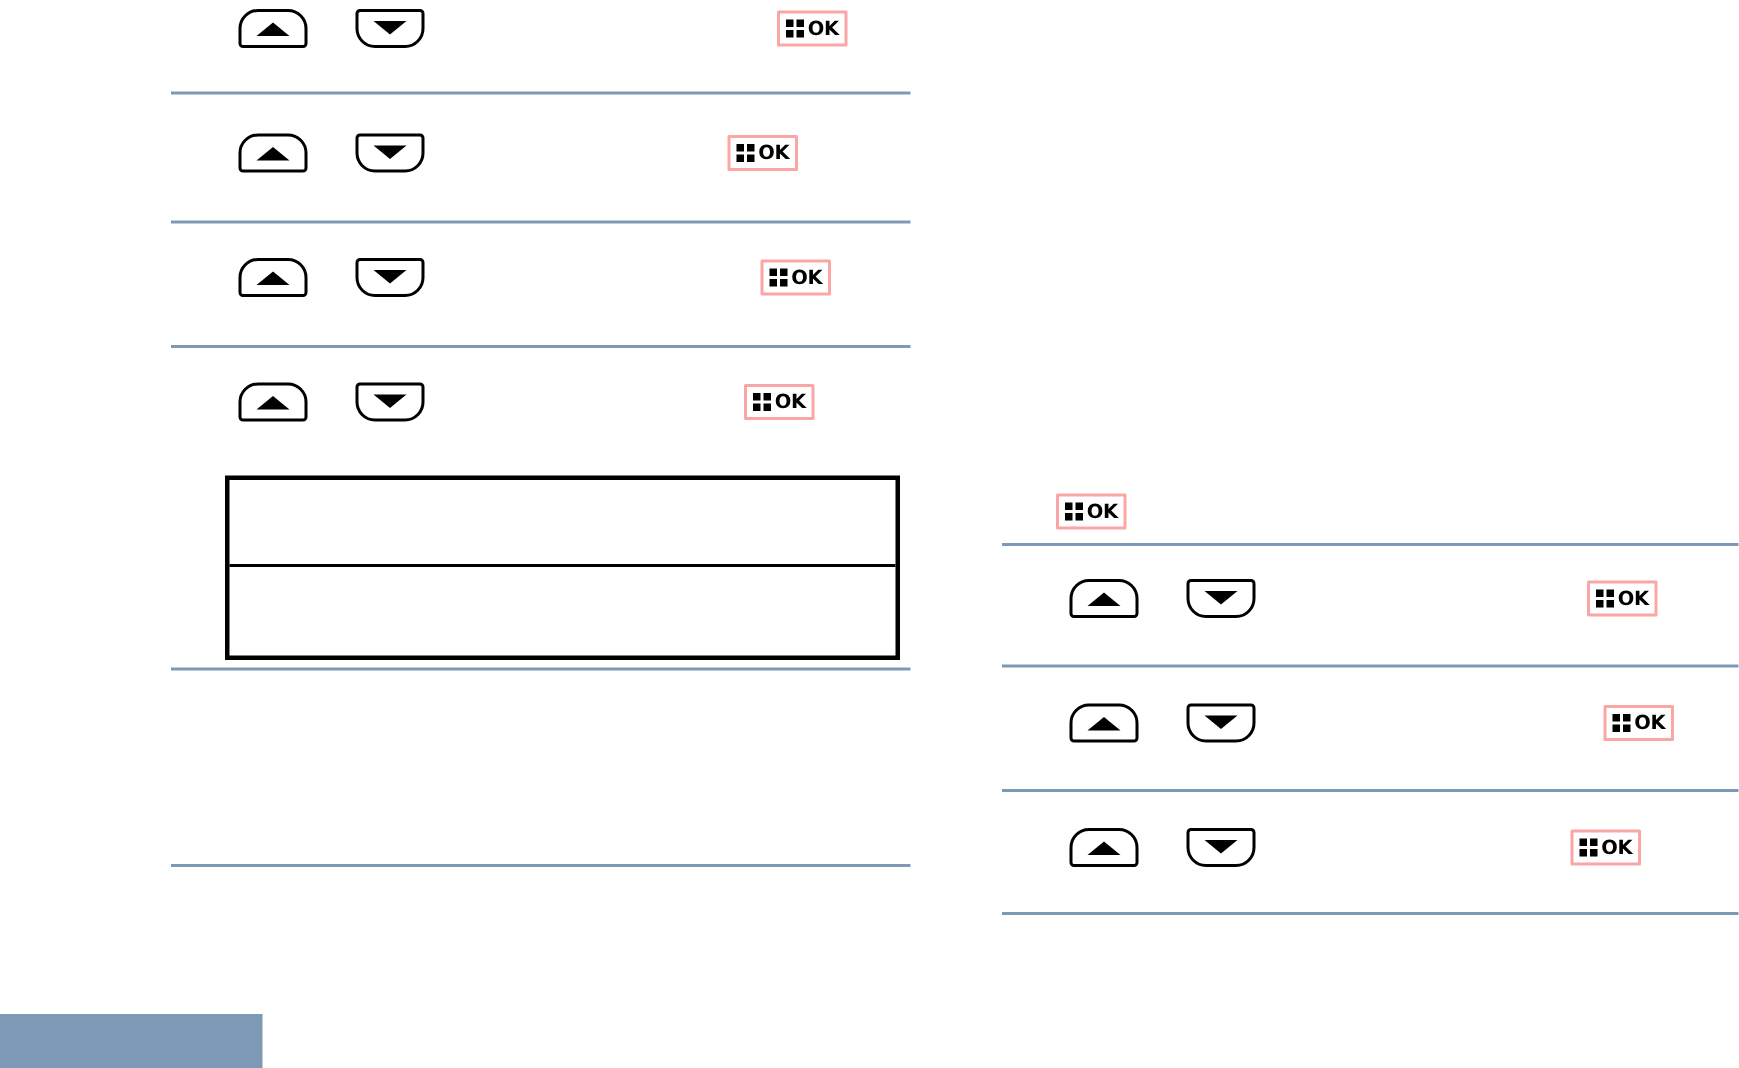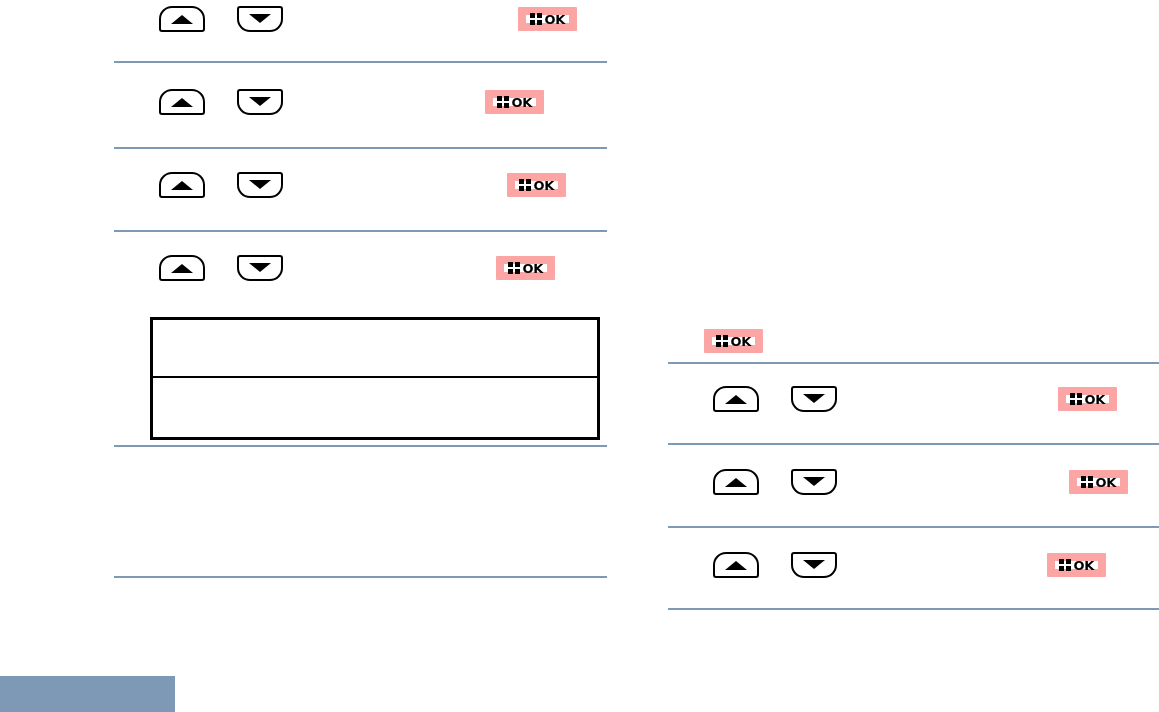--- a/index.html
+++ b/index.html
@@ -77,21 +77,21 @@
     border-top: 9px solid #000000;
     margin-bottom: 1px;
   }
 
   
   .okkey {
     position: absolute;
     top: 1px;
     height: 24px;
     box-sizing: border-box;
-    border: 8px solid #fca5a5;
+    border: 2px solid #fca5a5;
     background: #ffffff;
     display: flex;
     align-items: center;
     justify-content: center;
     gap: 3px;
     padding: 0 4px;
     border-radius: 1px;
   }
   .okkey .grid {
     display: grid;

